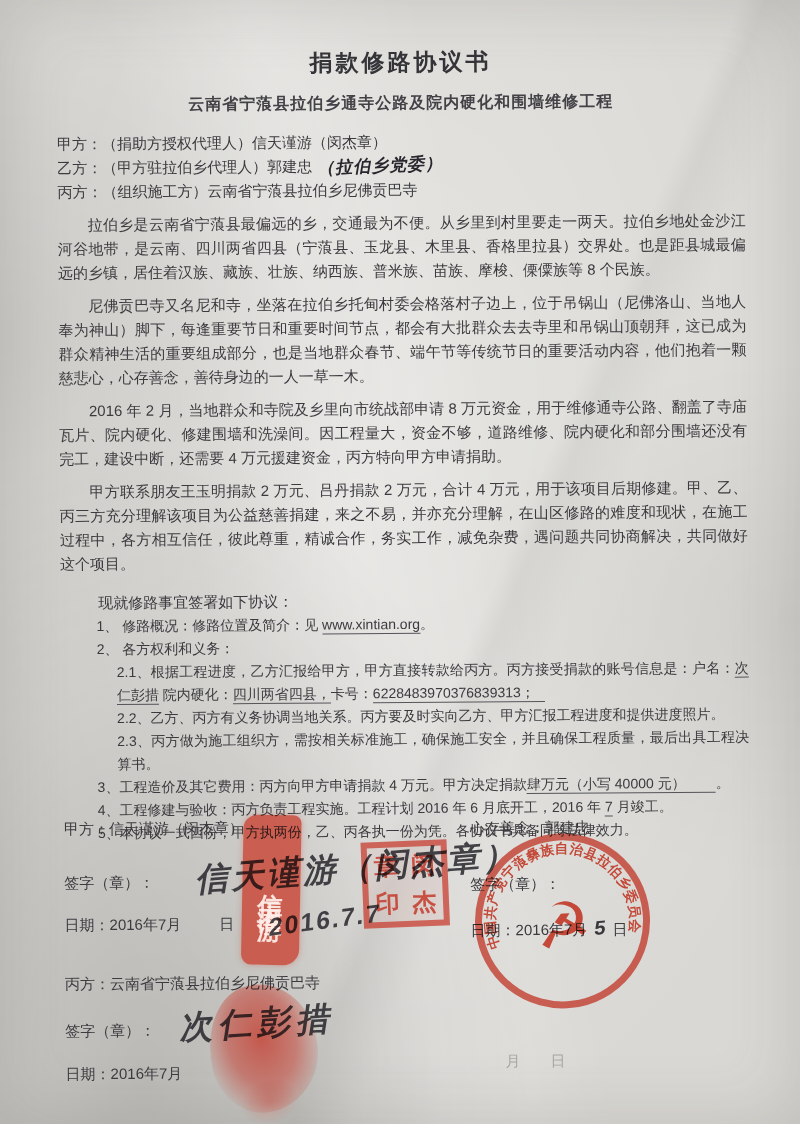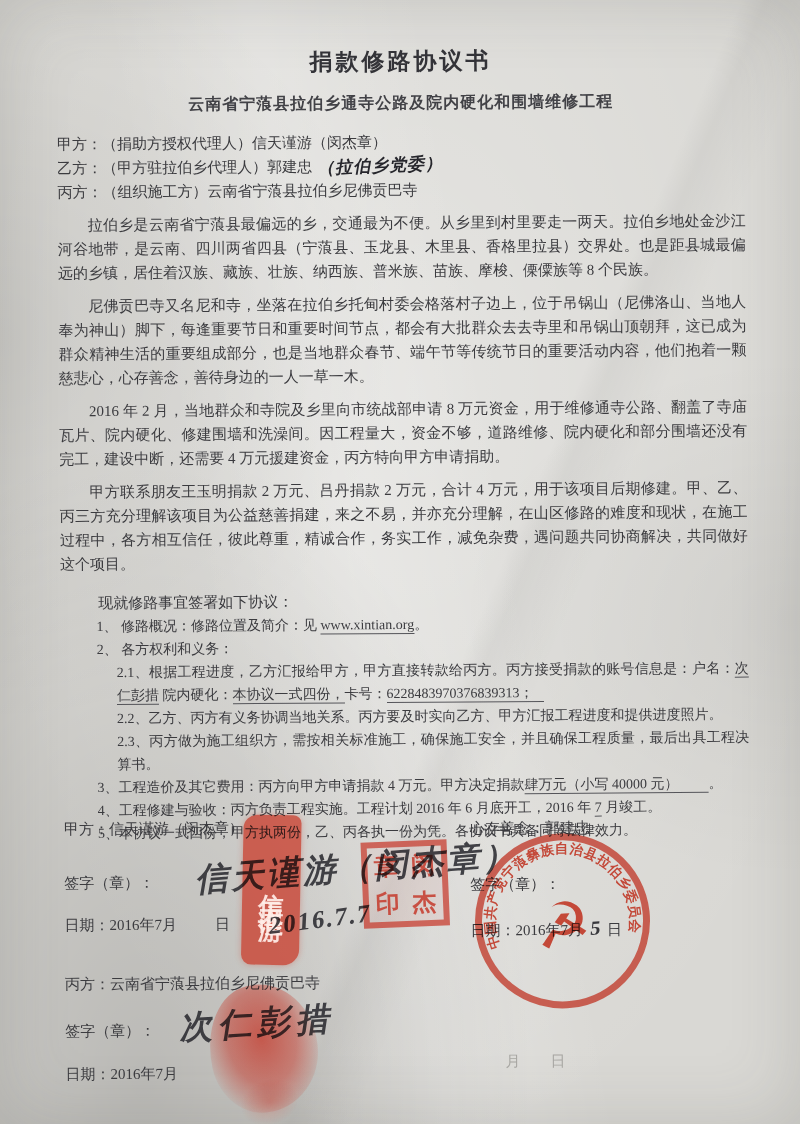--- a/index.html
+++ b/index.html
@@ -1,18 +1,18 @@
 <!DOCTYPE html>
 <html><head>
 <meta charset="utf-8">
 <style>
   html,body{margin:0;padding:0;background:#b8b7b3;}
   .page{
     position:relative;width:800px;height:1124px;overflow:hidden;
-    font-family:Liberation Serif, serif;color:#3b3b3f;
+    font-family:Liberation Sans, sans-serif;color:#3b3b3f;
     background:
       radial-gradient(ellipse at 18% 96%, rgba(0,0,0,.14), transparent 42%),
       radial-gradient(ellipse at 0% 30%, rgba(0,0,0,.07), transparent 35%),
       radial-gradient(ellipse at 99% 55%, rgba(0,0,0,.05), transparent 30%),
       linear-gradient(113deg, transparent 58%, rgba(0,0,0,.045) 60%, transparent 65%),
       linear-gradient(80deg, transparent 30%, rgba(255,255,255,.22) 45%, transparent 62%),
       radial-gradient(ellipse at 52% 35%, rgba(255,255,255,.30), transparent 75%),
       #d9d8d4;
     box-shadow: inset 0 0 70px rgba(70,70,65,.18);
   }
@@ -91,21 +91,21 @@
       <div class="par">2016 年 2 月，当地群众和寺院及乡里向市统战部申请 8 万元资金，用于维修通寺公路、翻盖了寺庙瓦片、院内硬化、修建围墙和洗澡间。因工程量大，资金不够，道路维修、院内硬化和部分围墙还没有完工，建设中断，还需要 4 万元援建资金，丙方特向甲方申请捐助。</div>
       <div class="par">甲方联系朋友王玉明捐款 2 万元、吕丹捐款 2 万元，合计 4 万元，用于该项目后期修建。甲、乙、丙三方充分理解该项目为公益慈善捐建，来之不易，并亦充分理解，在山区修路的难度和现状，在施工过程中，各方相互信任，彼此尊重，精诚合作，务实工作，减免杂费，遇问题共同协商解决，共同做好这个项目。</div>
 
       <div class="intro">现就修路事宜签署如下协议：</div>
 
       <div class="clause">
         <span>1、 修路概况：修路位置及简介：见 </span><span class="u">www.xintian.org</span><span>。</span>
       </div>
       <div class="clause">2、 各方权利和义务：</div>
       <div class="clause sub">
-        <span>2.1、根据工程进度，乙方汇报给甲方，甲方直接转款给丙方。丙方接受捐款的账号信息是：户名：</span><span class="u">次仁彭措</span><span> 院内硬化：</span><span class="u">本协议一式四份，</span><span>卡号：</span><span class="u pad-s">6228483970376839313；</span>
+        <span>2.1、根据工程进度，乙方汇报给甲方，甲方直接转款给丙方。丙方接受捐款的账号信息是：户名：</span><span class="u">次仁彭措</span><span> 院内硬化：</span><span class="u">四川两省四县，</span><span>卡号：</span><span class="u pad-s">6228483970376839313；</span>
       </div>
       <div class="clause sub">2.2、乙方、丙方有义务协调当地关系。丙方要及时实向乙方、甲方汇报工程进度和提供进度照片。</div>
       <div class="clause sub">2.3、丙方做为施工组织方，需按相关标准施工，确保施工安全，并且确保工程质量，最后出具工程决算书。</div>
       <div class="clause">
         <span>3、工程造价及其它费用：丙方向甲方申请捐款 4 万元。甲方决定捐款</span><span class="u pad">肆万元（小写 40000 元）</span><span>。</span>
       </div>
       <div class="clause">
         <span>4、工程修建与验收：丙方负责工程实施。工程计划 2016 年 6 月底开工，2016 年 </span><span class="u">7</span><span> 月竣工。</span>
       </div>
       <div class="clause">5、本协议一式四份，甲方执两份，乙、丙各执一份为凭。各协议书具备同等法律效力。</div>

